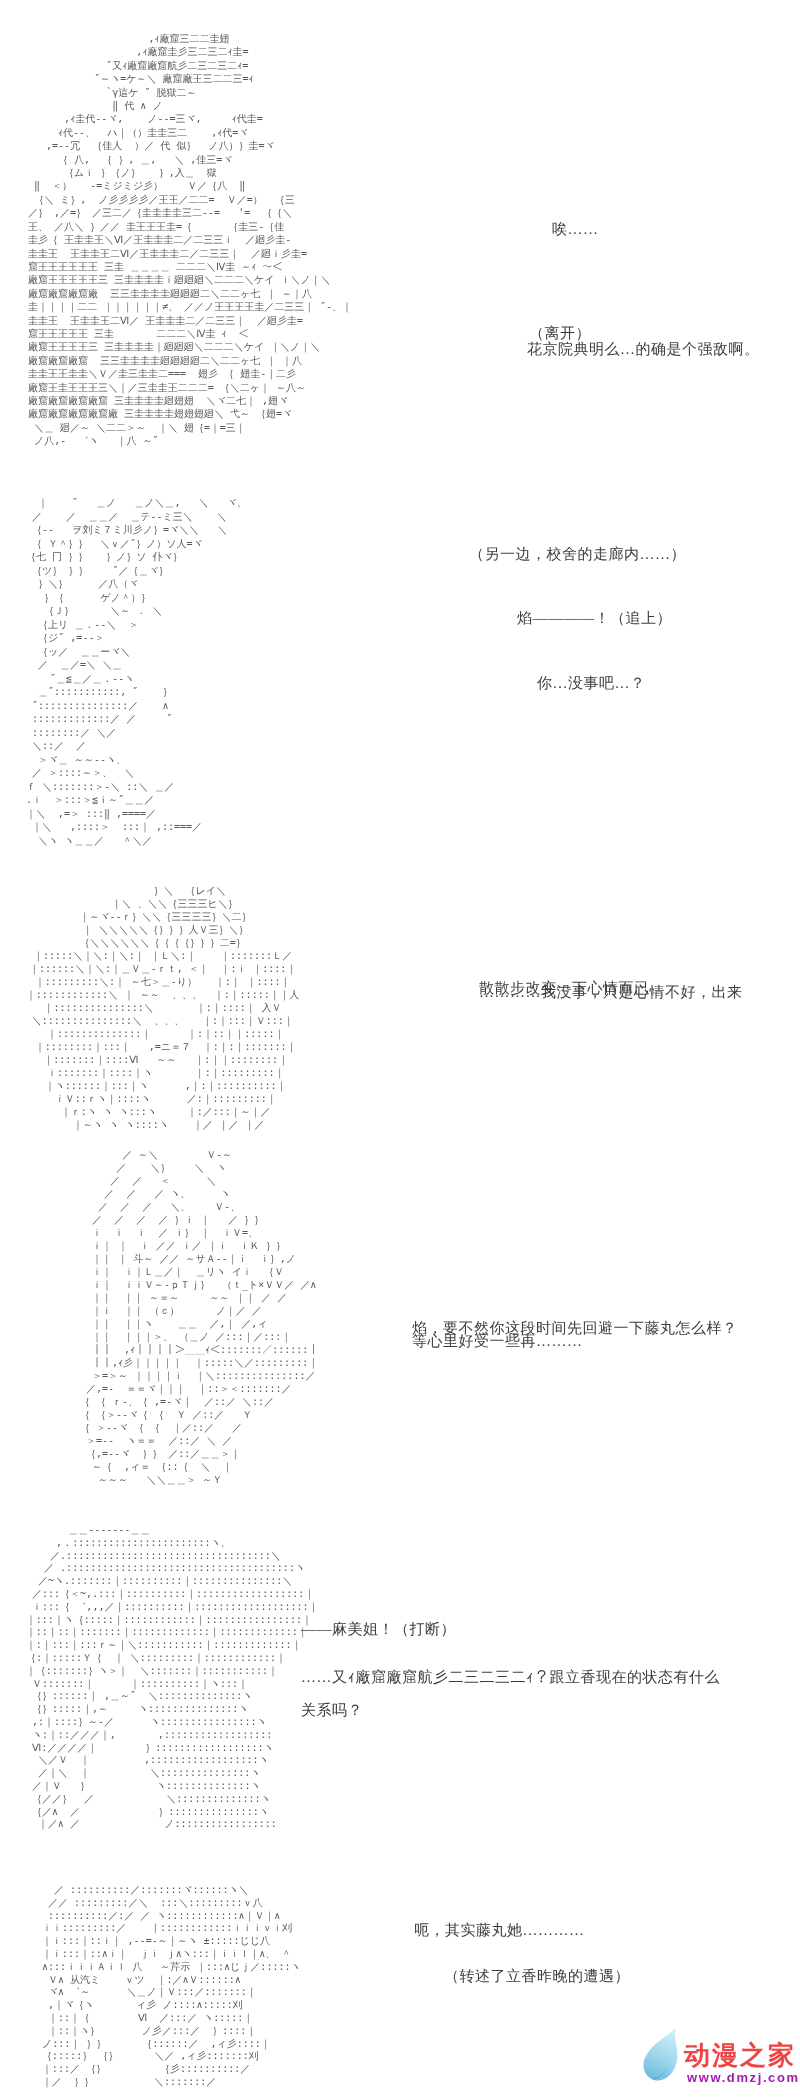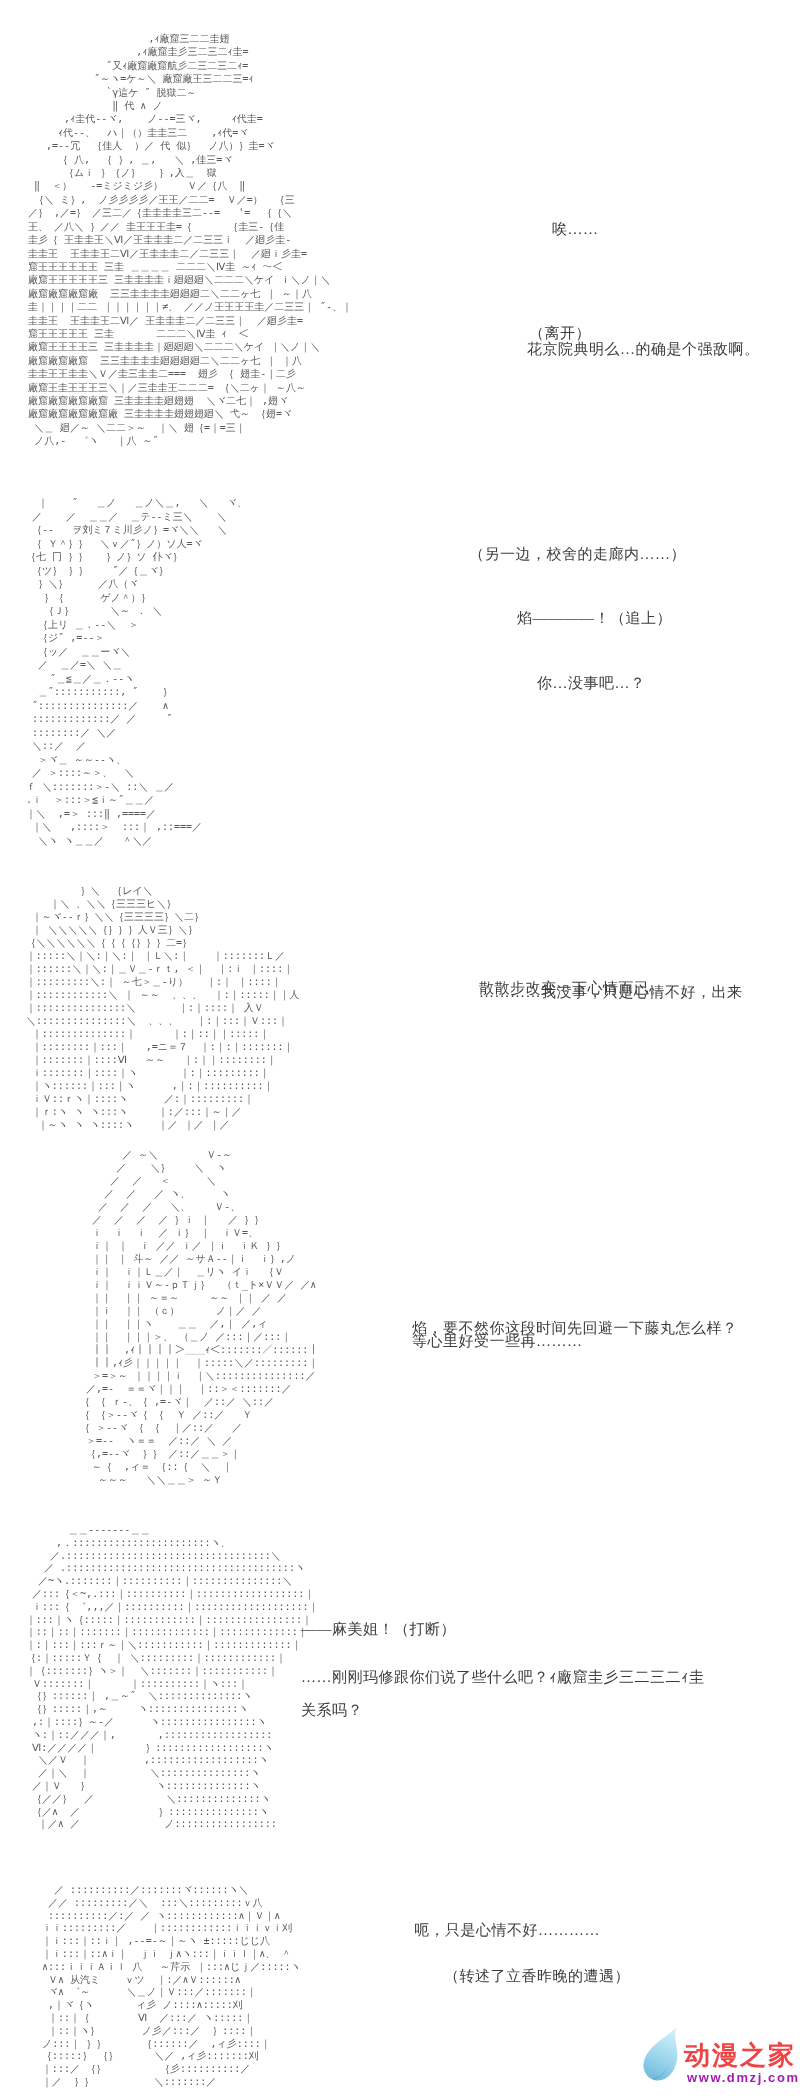--- a/index.html
+++ b/index.html
@@ -8,21 +8,21 @@
     font-family:"Liberation Sans",sans-serif;overflow:hidden;
   }
   
   .aa{
     position:absolute;margin:16px;white-space:pre;
     font-family:"DejaVu Sans Mono",monospace;
     color:#56575b;font-size:10px;
   }
   .p1{left:12px;top:16px;line-height:13.4px;}
   .p2{left:4px;top:480px;line-height:13.5px;}
-  .p3{left:4px;top:868px;line-height:13px;}
+  .p3{left:4px;top:868px;line-height:13px;text-align:center;}
   .p4{left:58px;top:1132px;line-height:13px;}
   .p5{left:4px;top:1508px;line-height:12.8px;}
   .p6{left:8px;top:1868px;line-height:12.8px;}
   
   .dlg{
     position:absolute;white-space:nowrap;
     font-family:"Liberation Serif",serif;
     font-size:15px;color:#3c3c40;letter-spacing:0.5px;
   }
   .d1{left:552px;top:220px;}
@@ -203,23 +203,23 @@
 <div class="dlg d2">花京院典明么…的确是个强敌啊。</div>
 <div class="dlg d3">（离开）</div>
 <div class="dlg d4">（另一边，校舍的走廊内……）</div>
 <div class="dlg d5">焰————！（追上）</div>
 <div class="dlg d6">你…没事吧…？</div>
 <div class="dlg d7">…………我没事，只是心情不好，出来</div>
 <div class="dlg d8">散散步改变一下心情而已。</div>
 <div class="dlg d9">焰，要不然你这段时间先回避一下藤丸怎么样？</div>
 <div class="dlg d10">等心里好受一些再………</div>
 <div class="dlg d11">——麻美姐！（打断）</div>
-<div class="dlg d12">……刚刚玛修跟你们说了些什么吧？ｨ廠窟圭彡三二三二ｨ圭</div>
+<div class="dlg d12">……又ｨ廠窟廠窟航彡二三二三二ｨ？跟立香现在的状态有什么</div>
 <div class="dlg d13">关系吗？</div>
-<div class="dlg d14">呃，只是心情不好…………</div>
+<div class="dlg d14">呃，其实藤丸她…………</div>
 <div class="dlg d15">（转述了立香昨晚的遭遇）</div>
 
 <div>
   <svg class="wm-logo" viewBox="0 0 42 60" xmlns="http://www.w3.org/2000/svg">
     <defs>
       <linearGradient id="dropGrad" x1="0.6" y1="0" x2="0.3" y2="1">
         <stop offset="0" stop-color="#cdeef8"></stop>
         <stop offset="0.55" stop-color="#9cd6ec"></stop>
         <stop offset="1" stop-color="#6fb9de"></stop>
       </linearGradient>

